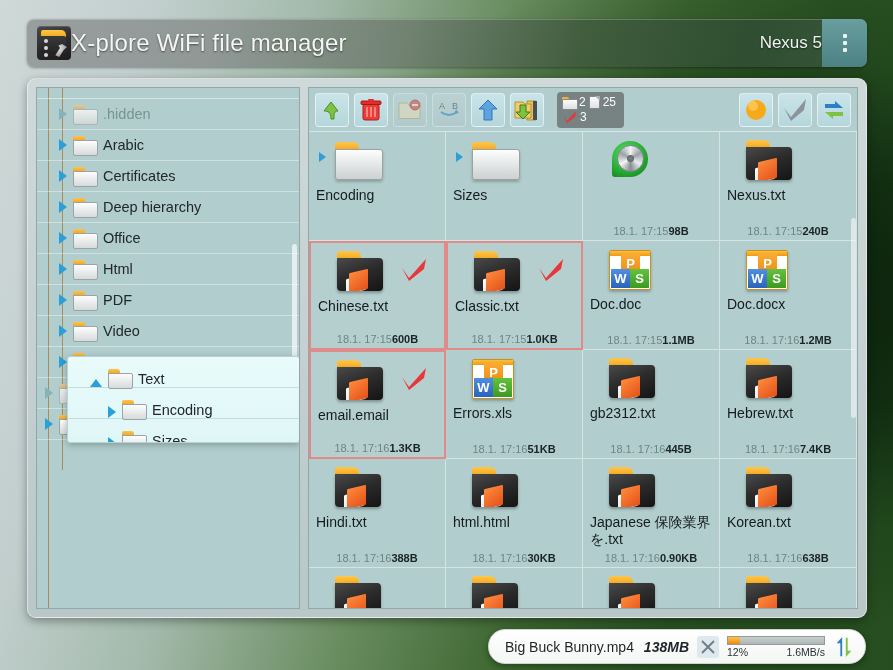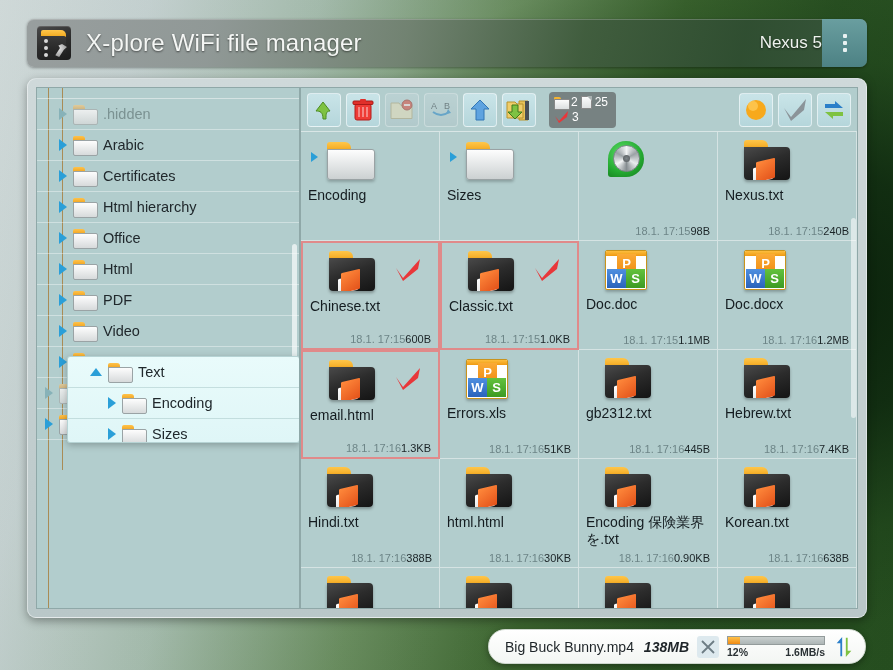--- a/index.html
+++ b/index.html
@@ -41,21 +41,21 @@
     position:absolute; right:4px; bottom:3px; width:13px; height:13px;
     background: radial-gradient(circle at 35% 35%, #e8e8e8, #9a9a9a 70%, #6a6a6a);
     clip-path: polygon(62% 0, 100% 24%, 76% 44%, 40% 100%, 10% 86%, 46% 30%, 34% 12%);
   }
   #app-icon .dots { position:absolute; left:7px; top:13px; }
   #app-icon .dots i {
     display:block; width:4px; height:4px; border-radius:50%;
     background:#d8d8d8; margin-bottom:3px;
   }
   #app-title {
-    margin-left: 15px; color: #f4f6f4; font-size: 24px; letter-spacing: .2px;
+    color: #f4f6f4; font-size: 24px; letter-spacing: .2px;
     text-shadow: 0 1px 2px rgba(0,0,0,0.55);
   }
   #device-name {
     margin-left:auto; color:#eef2ee; font-size:17px; 
     text-shadow: 0 1px 2px rgba(0,0,0,0.6);
   }
   #overflow-btn {
     width: 45px; height: 48px; border-radius: 0 7px 7px 0;
     background: linear-gradient(180deg, rgba(108,162,165,0.95), rgba(78,132,136,0.95));
     display:flex; flex-direction:column; align-items:center; justify-content:center; gap:3px;
@@ -64,21 +64,21 @@
   #overflow-btn i { width:4px; height:4px; border-radius:1px; background:#e9f2f2; display:block; }
 
   
   #window {
     position:absolute; left:27px; top:78px; width:840px; height:540px;
     border-radius: 9px;
     background: linear-gradient(180deg,#cfd9da,#b9c7c8);
     border: 1px solid rgba(255,255,255,0.45);
     box-shadow: 0 3px 10px rgba(0,0,0,0.35);
     padding: 8px;
-    display:flex; overflow:hidden;
+    display:flex; gap: 8px; overflow:hidden;
   }
 
   
   #sidebar {
     width: 264px; flex: 0 0 264px; height: 100%;
     background: #b2cdcd; border: 1px solid #8fa8a8;
     position: relative; overflow: hidden;
   }
   .tree-row {
     height: 31px; display:flex; align-items:center; position:relative;
@@ -116,21 +116,21 @@
   #tree-spine-inner { left: 25px; top: 0; width: 1px; height: 382px; }
 
   
   #text-node {
     position:absolute; left: 30px; top: 268px; width: 233px; height: 87px;
     background: linear-gradient(180deg,#e9fbfb,#dff6f7);
     border: 1px solid #b6d3d4; border-radius: 3px;
     box-shadow: 0 2px 7px rgba(0,0,0,0.25);
     overflow:hidden; z-index: 5;
   }
-  #text-node .tree-row { border-bottom: 1px solid rgba(170,200,200,0.55); background:transparent; }
+  #text-node .tree-row { border-bottom: 1px solid rgba(170,200,200,0.55); background:transparent;align-items:flex-end; }
 
   #sidebar-scroll {
     position:absolute; right: 2px; top: 156px; width: 5px; height: 190px;
     background: rgba(255,255,255,0.65); border-radius: 3px;
   }
 
   
   #content {
     flex: 1 1 auto; height: 100%; background: #b2cdcd;
     border: 1px solid #8fa8a8; display:flex; flex-direction:column; overflow:hidden;
@@ -178,25 +178,25 @@
     padding: 6px 7px 0 7px;
     display:flex; flex-direction:column; cursor:pointer;
   }
   .cell.selected { border: 2px solid #e08a8a; background: rgba(255,255,255,0.04); }
   .cell-top { height: 48px; position: relative; display:flex; align-items:flex-start; }
   .cell-name {
     font-size: 14px; color:#141c20; line-height: 17px; margin-top: 1px;
     word-break: break-word;
   }
   .cell-meta {
-    margin-top: auto; display:flex; justify-content:flex-end; align-items:flex-end;
+    margin-top: auto; display:flex; justify-content:center; align-items:flex-end;
     font-size: 11px; padding-bottom: 3px;
   }
   .cell-date { color:#6d8587; }
-  .cell-size { color:#1a2326; font-weight: normal; }
+  .cell-size { color:#1a2326; font-weight: bold; }
 
   .exp-arrow {
     width:0; height:0; margin: 14px 9px 0 3px; flex:0 0 auto;
     border-left: 7px solid #2a9fd8; border-top: 5px solid transparent; border-bottom: 5px solid transparent;
   }
 
   
   .ic-folder { width:48px; height:38px; position:relative; flex:0 0 auto; margin-top:4px; }
   .ic-folder .tab { position:absolute; left:0; top:0; width:24px; height:9px;
     background: linear-gradient(#ffc64a,#f2a61c); border-radius: 3px 6px 0 0; }
@@ -268,21 +268,21 @@
   }
   #dl-name { font-size: 14px; color: #1e2428; }
   #dl-size { font-size: 14px; color:#1e2428; font-style: italic; font-weight: bold; margin-left:auto; }
   #dl-close {
     width: 22px; height: 22px; border-radius: 3px; background:#dde9ee;
     display:flex; align-items:center; justify-content:center; cursor:pointer; flex:0 0 auto;
   }
   #dl-prog-wrap { width: 98px; flex:0 0 auto; }
   #dl-bar { height: 9px; background: linear-gradient(#c8cfcf,#aeb6b6); border:1px solid #939b9b; position:relative; }
   #dl-bar-fill { height: 100%; background: linear-gradient(#ffc24a,#ef8a14); }
-  #dl-nums { display:flex; justify-content:space-between; font-size:10.5px; color:#2a3134; font-weight:bold; margin-top:1px; }
+  #dl-nums { display:flex; justify-content:space-between; font-size:10.5px; color:#2a3134; font-weight:normal; margin-top:1px; }
   #dl-refresh { width: 22px; height: 22px; flex:0 0 auto; }
 </style>
 </head>
 <body>
 
 <div id="titlebar">
   <div id="app-icon">
     <div class="fold"></div>
     <div class="body"></div>
     <div class="dots">
@@ -323,21 +323,21 @@
         <div class="tree-row">
           <div style="width: 22px; flex: 0 0 auto;"></div>
           <div class="tw-arrow"></div>
           <div class="tw-folder"></div>
           <span>Certificates</span>
         </div>
         <div class="tree-row">
           <div style="width: 22px; flex: 0 0 auto;"></div>
           <div class="tw-arrow"></div>
           <div class="tw-folder"></div>
-          <span>Html hierarchy</span>
+          <span>Deep hierarchy</span>
         </div>
         <div class="tree-row">
           <div style="width: 22px; flex: 0 0 auto;"></div>
           <div class="tw-arrow"></div>
           <div class="tw-folder"></div>
           <span>Office</span>
         </div>
         <div class="tree-row">
           <div style="width: 22px; flex: 0 0 auto;"></div>
           <div class="tw-arrow"></div>
@@ -622,21 +622,21 @@
               <div class="tab"></div>
               <div class="bd">
                 <div class="page"></div>
                 <div class="book"></div>
               </div>
             </div>
             <svg class="check" viewBox="0 0 26 22">
               <path d="M1 9 L8 19 L25 0 L23 10 L8 22 Z" fill="#e8373a"></path>
             </svg>
           </div>
-          <div class="cell-name">email.html</div>
+          <div class="cell-name">email.email</div>
           <div class="cell-meta">
             <span class="cell-date">18.1. 17:16</span>
             <span class="cell-size">1.3KB</span>
           </div>
         </div>
         <div class="cell">
           <div class="cell-top">
             <div style="width: 19px; flex: 0 0 auto;"></div>
             <div class="ic-office">
               <div class="strip"></div>
@@ -723,21 +723,21 @@
           <div class="cell-top">
             <div style="width: 19px; flex: 0 0 auto;"></div>
             <div class="ic-text">
               <div class="tab"></div>
               <div class="bd">
                 <div class="page"></div>
                 <div class="book"></div>
               </div>
             </div>
           </div>
-          <div class="cell-name">Encoding 保険業界を.txt</div>
+          <div class="cell-name">Japanese 保険業界を.txt</div>
           <div class="cell-meta">
             <span class="cell-date">18.1. 17:16</span>
             <span class="cell-size">0.90KB</span>
           </div>
         </div>
         <div class="cell">
           <div class="cell-top">
             <div style="width: 19px; flex: 0 0 auto;"></div>
             <div class="ic-text">
               <div class="tab"></div>

